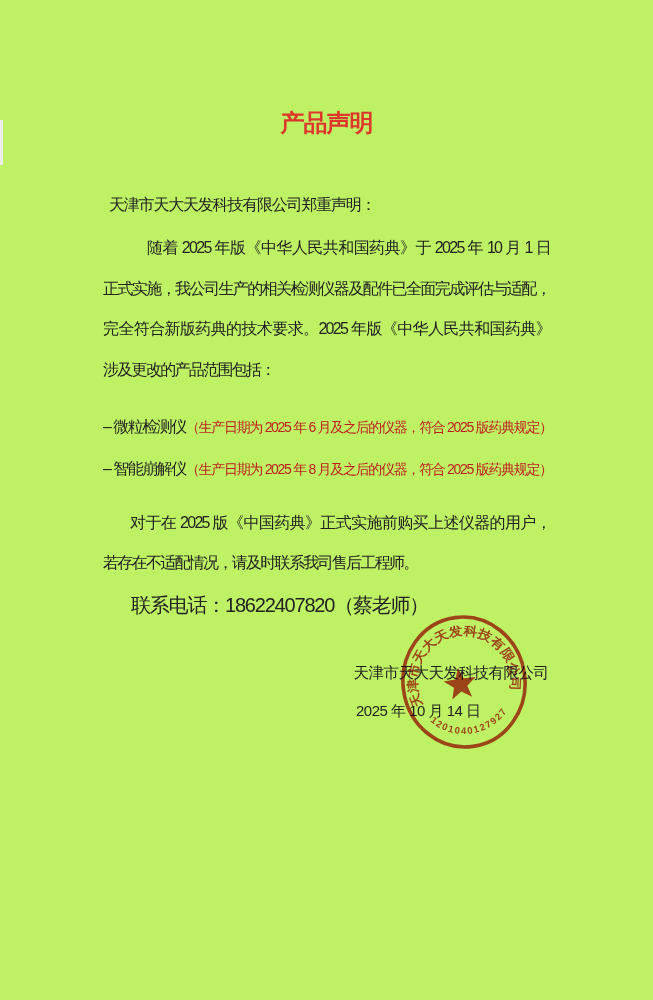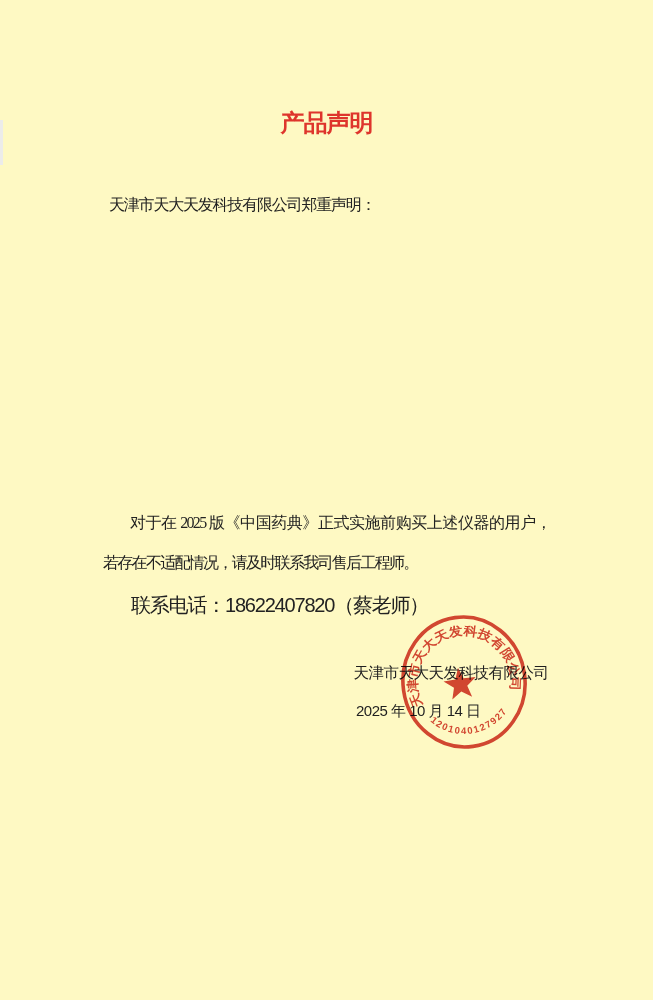--- a/index.html
+++ b/index.html
@@ -1,34 +1,34 @@
 <!DOCTYPE html>
 <html><head>
 <meta charset="utf-8">
 <style>
   html,body{margin:0;padding:0;}
   body{
     width:653px;height:1000px;background:#fdfdfd;
     font-family:"Liberation Sans","DejaVu Sans",sans-serif;
     color:#262626;overflow:hidden;
   }
-  .page{position:relative;width:653px;height:1000px;background:#fef9c3;}
+  .page{position:relative;width:653px;height:1000px;background:#bef264;}
   .doc-title{
     position:absolute;top:107px;left:0;width:100%;
     text-align:center;font-size:24px;font-weight:bold;
     color:#de352c;letter-spacing:-1px;
   }
   .opening{
     position:absolute;top:195px;left:109px;
     font-size:16px;letter-spacing:-1.2px;color:#222;
   }
   .para{position:absolute;left:103px;width:447px;font-size:16px;letter-spacing:-1.7px;color:#222;}
   .para1{top:228px;}
   .para1 .pline{line-height:40.6px;}
-  .para2{top:503px;font-family:Liberation Serif, serif;}
+  .para2{top:503px;}
   .para2 .pline{line-height:40px;}
   .pline{text-align:justify;}
   .pline.jlast{text-align-last:justify;}
   .pline.indent-lg{text-indent:44px;}
   .pline.indent-sm{text-indent:27px;}
   .pline.plain{text-align:left;text-align-last:left;}
   .products{position:absolute;top:406px;left:103px;width:540px;}
   .product-item{line-height:41px;white-space:nowrap;}
   .product-name{font-size:16px;letter-spacing:-1.5px;color:#1f1f1f;}
   .product-note{font-size:14px;letter-spacing:-1.3px;color:#bf1d1d;}
@@ -59,21 +59,35 @@
 <body>
 
 <div class="page">
 
   <div class="edge-artifact"></div>
 
   <div class="doc-title">产品声明</div>
 
   <div class="opening">天津市天大天发科技有限公司郑重声明：</div>
 
+  <div class="para para1">
+    <div class="pline jlast indent-lg">随着 2025 年版《中华人民共和国药典》于 2025 年 10 月 1 日</div>
+    <div class="pline jlast">正式实施，我公司生产的相关检测仪器及配件已全面完成评估与适配，</div>
+    <div class="pline jlast">完全符合新版药典的技术要求。2025 年版《中华人民共和国药典》</div>
+    <div class="pline plain">涉及更改的产品范围包括：</div>
+  </div>
 
+  <div class="products">
+    <div class="product-item">
+      <span class="product-name">– 微粒检测仪</span><span class="product-note">（生产日期为 2025 年 6 月及之后的仪器，符合 2025 版药典规定）</span>
+    </div>
+    <div class="product-item">
+      <span class="product-name">– 智能崩解仪</span><span class="product-note">（生产日期为 2025 年 8 月及之后的仪器，符合 2025 版药典规定）</span>
+    </div>
+  </div>
 
   <div class="para para2">
     <div class="pline jlast indent-sm">对于在 2025 版《中国药典》正式实施前购买上述仪器的用户，</div>
     <div class="pline plain">若存在不适配情况，请及时联系我司售后工程师。</div>
   </div>
 
   <div class="contact">联系电话：18622407820（蔡老师）</div>
 
   <div class="company">天津市天大天发科技有限公司</div>
 

